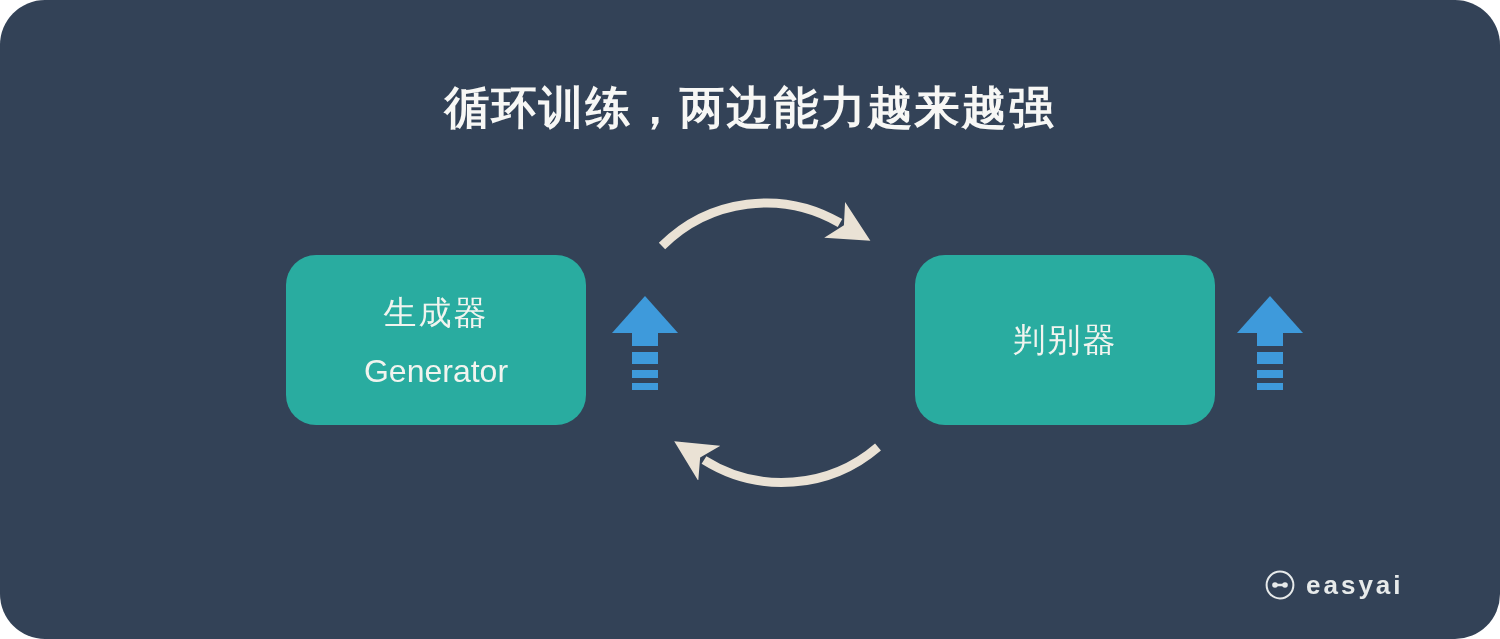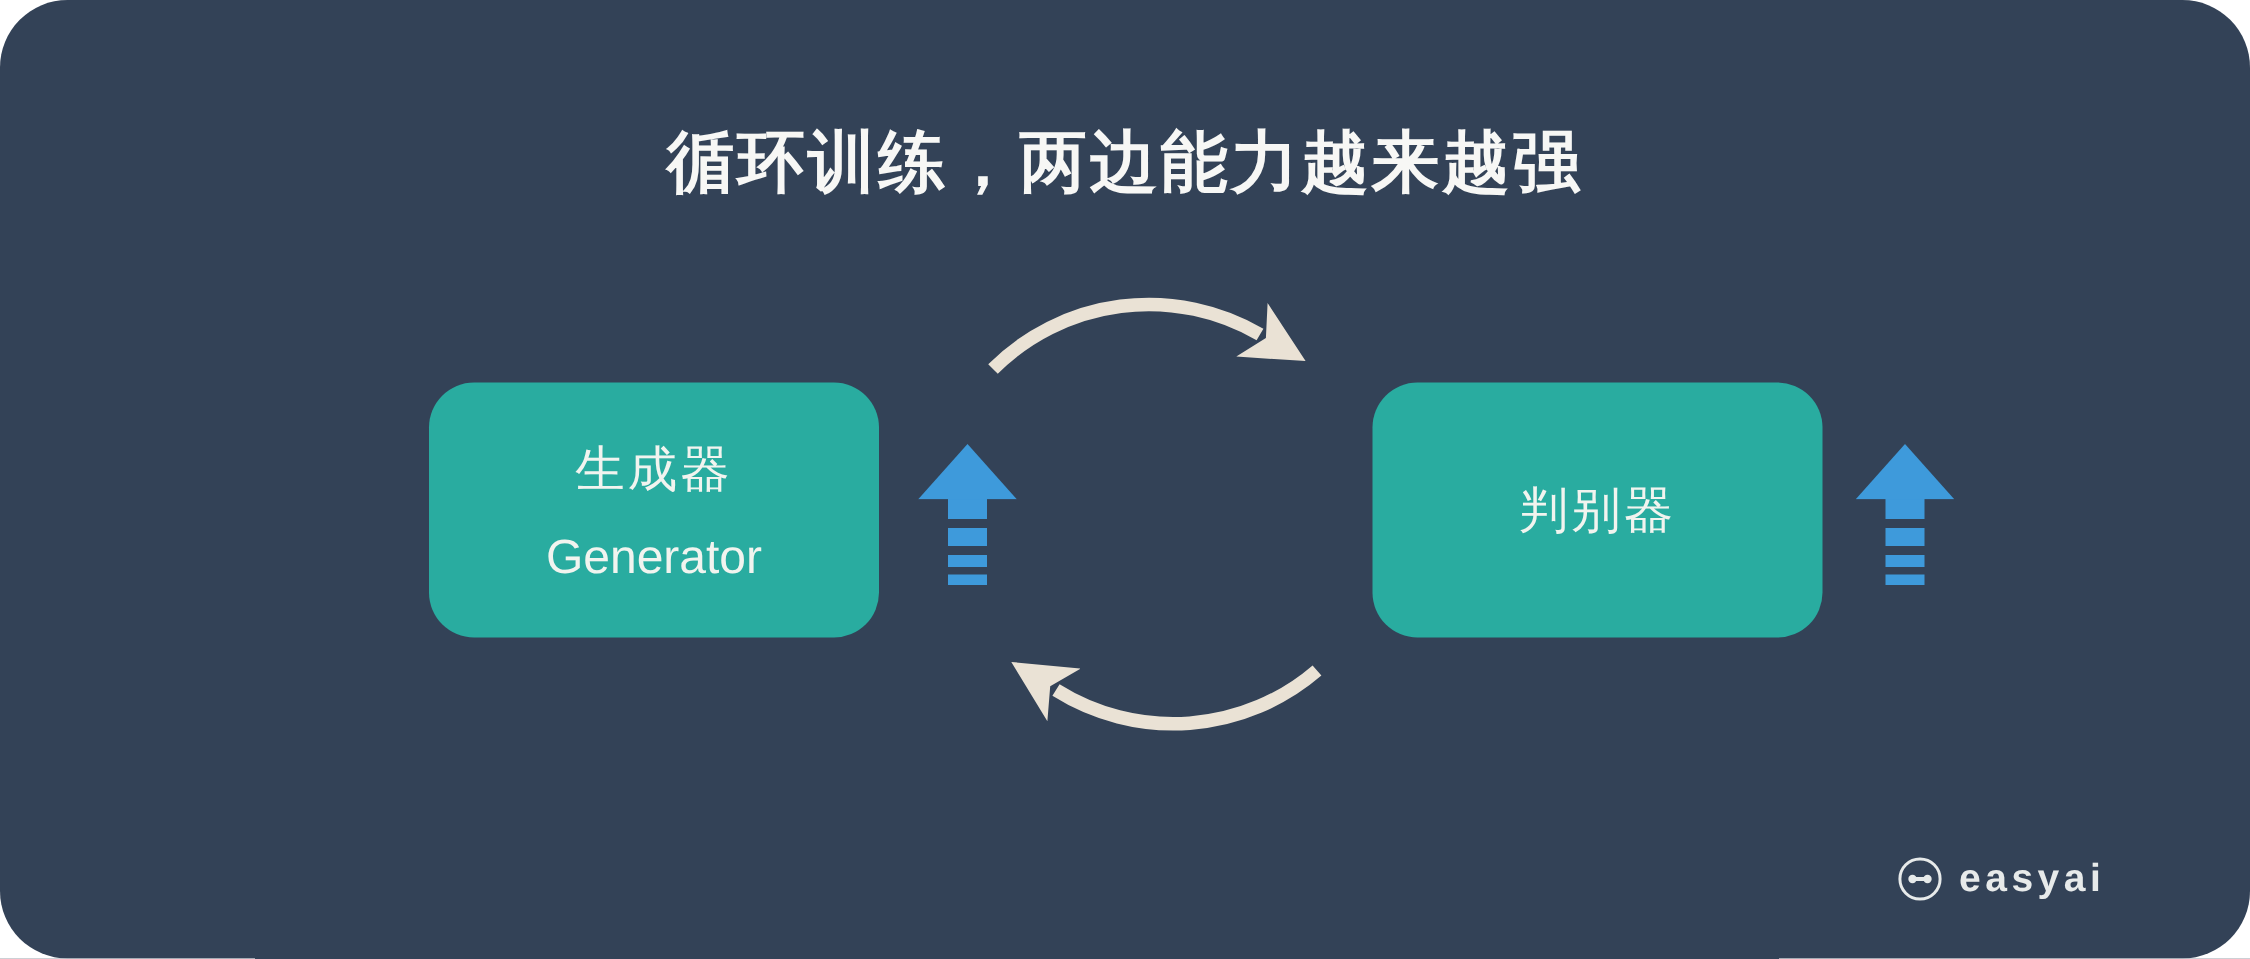--- a/index.html
+++ b/index.html
@@ -89,21 +89,21 @@
     fill: none;
     stroke: var(--cycle-arrow-cream, #EAE2D5);
     stroke-width: 9;
   }
   .arrowhead-fill { fill: var(--cycle-arrow-cream, #EAE2D5); }
   .brand {
     position: absolute;
     left: 1265px;
     top: 570px;
     display: flex;
-    align-items: flex-end;
+    align-items: flex-start;
     gap: 11px;
   }
   .brand-text {
     font-size: 26px;
     font-weight: 700;
     letter-spacing: 3px;
     color: var(--logo-color, #E7EAEA);
   }
   .face-icon { display: block; }
   .face-icon .line   { stroke: var(--logo-color, #E7EAEA); }

